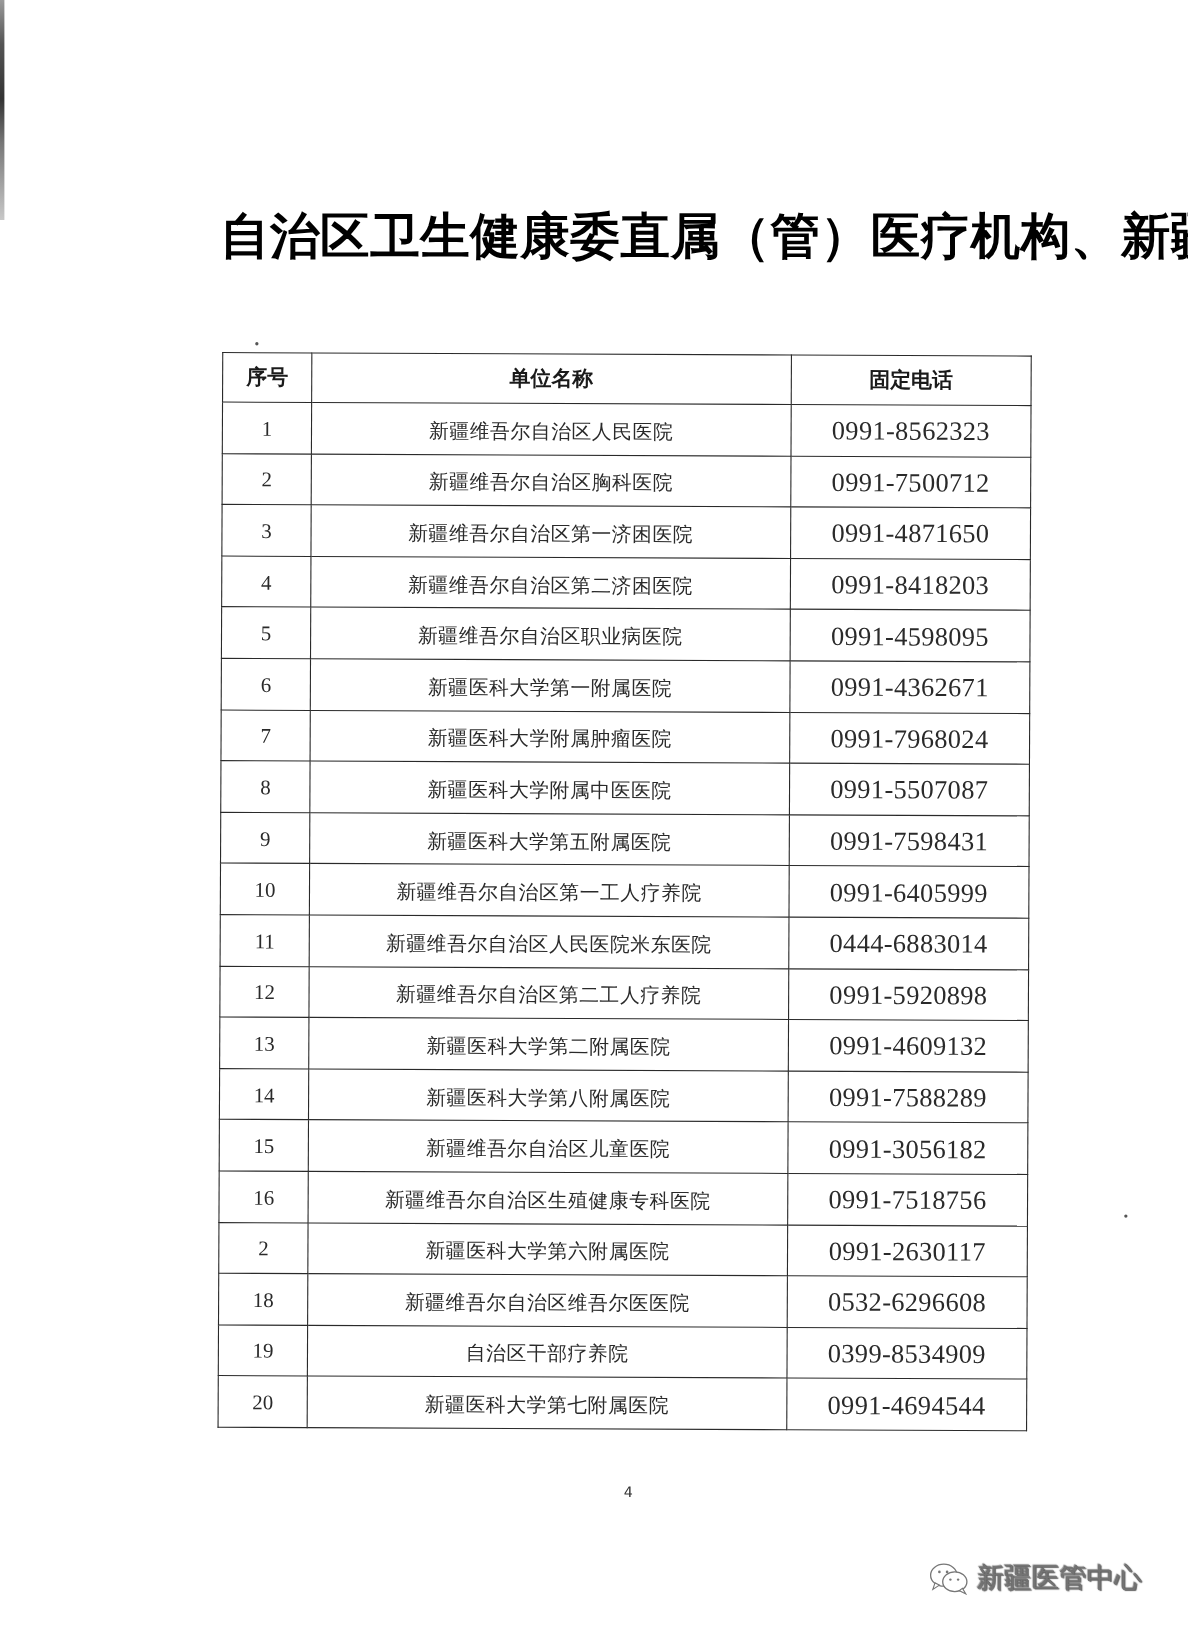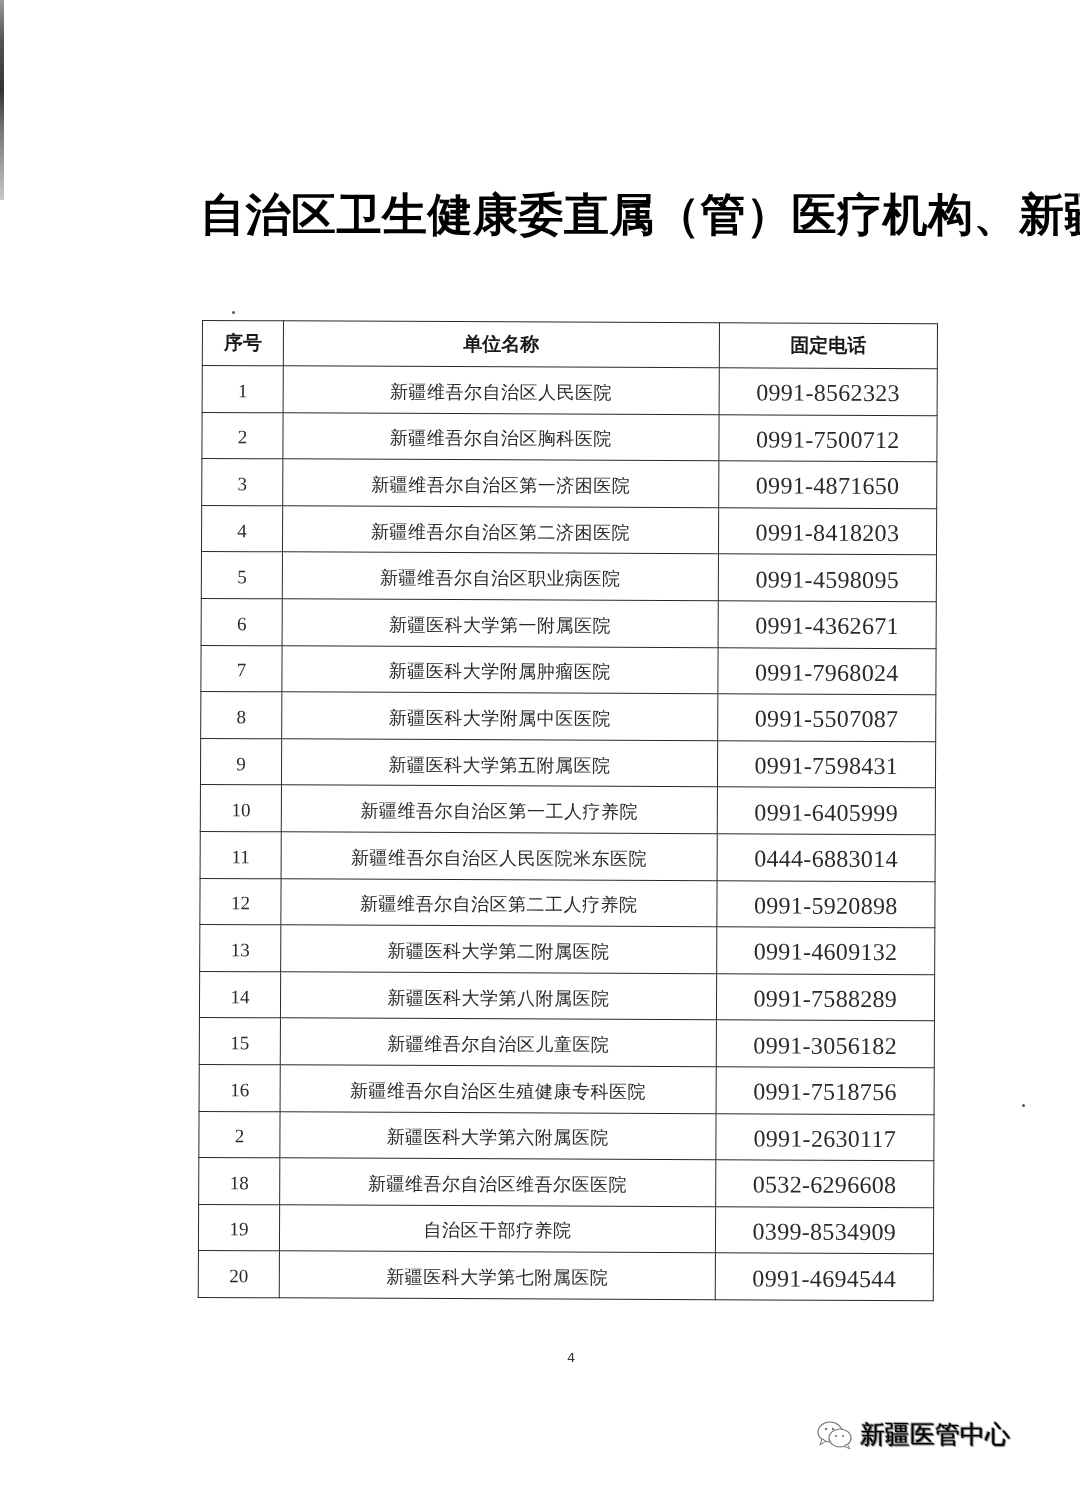--- a/index.html
+++ b/index.html
@@ -86,26 +86,26 @@
     .page-number {
       position: absolute;
       left: 567px;
       top: 1350px;
       font-family: "DejaVu Sans", "Liberation Sans", sans-serif;
       font-size: 13px;
       color: #333;
     }
     .watermark {
       position: absolute;
-      left: 816px;
+      left: 844px;
       top: 1418px;
       display: flex;
       align-items: center;
       gap: 6px;
-      color: #000000;
+      color: #737373;
       font-family: "DejaVu Sans", "Liberation Sans", sans-serif;
       font-size: 25px;
       text-shadow: 0 0 1px #555, 1px 1px 1px #666, -1px -1px 1px #999;
     }
     .watermark svg {
       width: 38px;
       height: 30px;
     }
     .speck {
       position: absolute;

